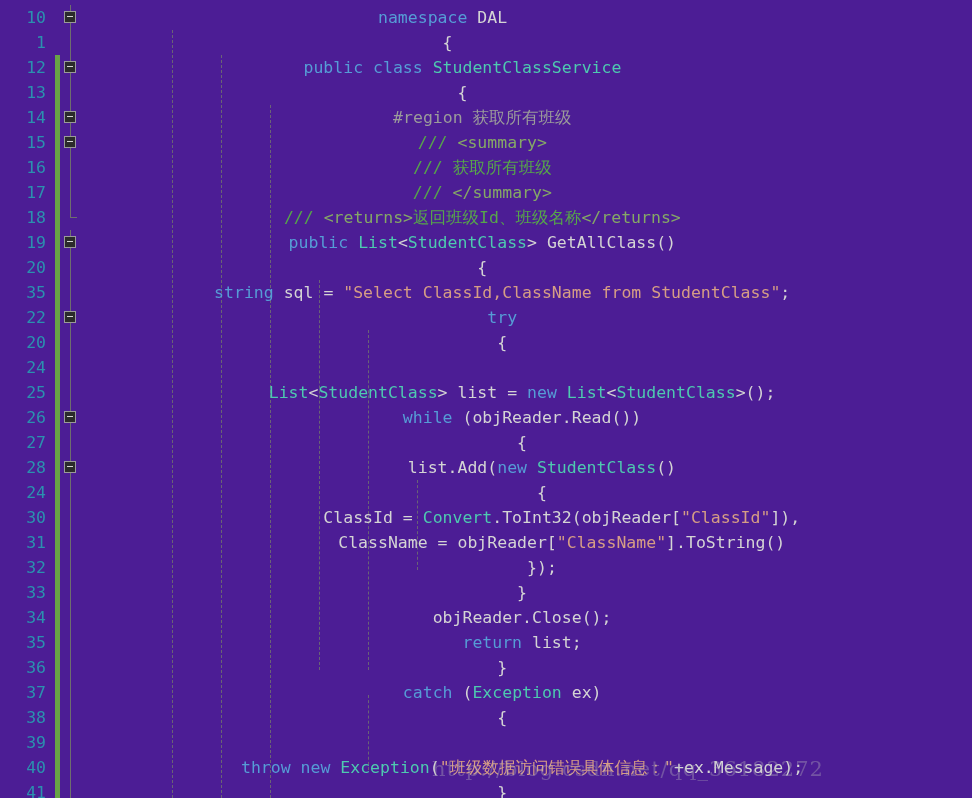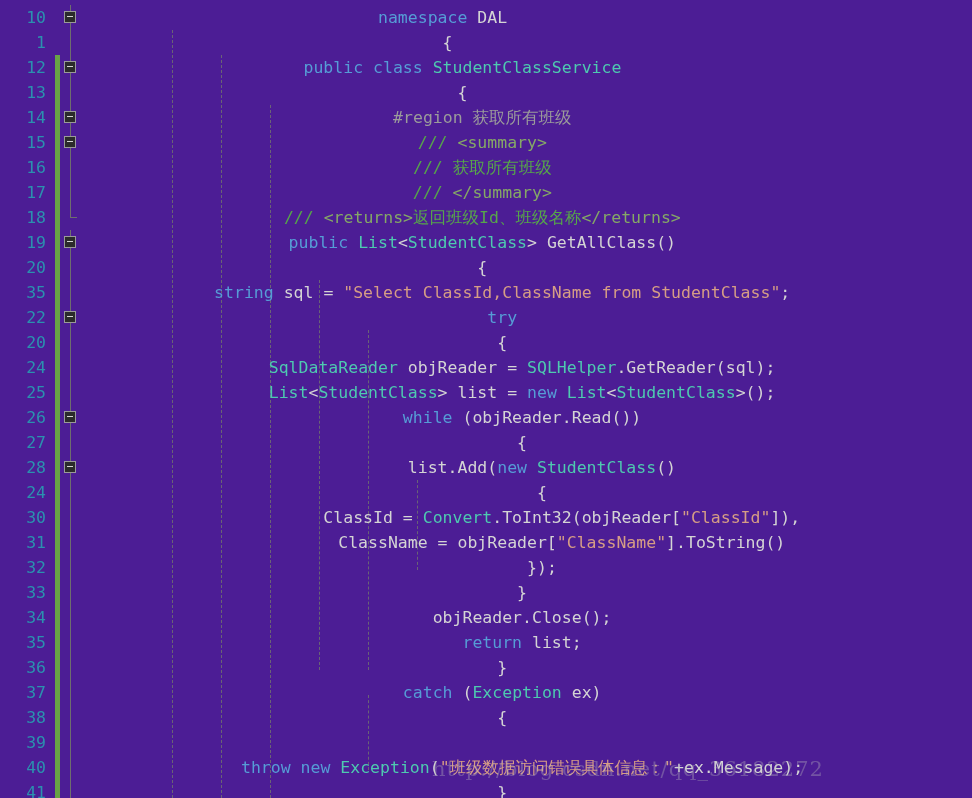--- a/index.html
+++ b/index.html
@@ -90,21 +90,21 @@
       <div class="row"><div class="gutter-num">14</div><div class="changebar green"></div><div class="foldcol"><div class="fold-line"></div><div class="fold-box"></div></div><div class="code"><span class="pl">        </span><span class="pp">#region </span><span class="pp">获取所有班级</span></div></div>
       <div class="row"><div class="gutter-num">15</div><div class="changebar green"></div><div class="foldcol"><div class="fold-line"></div><div class="fold-box"></div></div><div class="code"><span class="pl">        </span><span class="cmt">/// </span><span class="cmtx">&lt;summary&gt;</span></div></div>
       <div class="row"><div class="gutter-num">16</div><div class="changebar green"></div><div class="foldcol"><div class="fold-line"></div></div><div class="code"><span class="pl">        </span><span class="cmt">/// </span><span class="cmt">获取所有班级</span></div></div>
       <div class="row"><div class="gutter-num">17</div><div class="changebar green"></div><div class="foldcol"><div class="fold-line"></div></div><div class="code"><span class="pl">        </span><span class="cmt">/// </span><span class="cmtx">&lt;/summary&gt;</span></div></div>
       <div class="row"><div class="gutter-num">18</div><div class="changebar green"></div><div class="foldcol"><div class="fold-line half-top"></div><div class="fold-end"></div></div><div class="code"><span class="pl">        </span><span class="cmt">/// </span><span class="cmtx">&lt;returns&gt;</span><span class="cmt">返回班级Id、班级名称</span><span class="cmtx">&lt;/returns&gt;</span></div></div>
       <div class="row"><div class="gutter-num">19</div><div class="changebar green"></div><div class="foldcol"><div class="fold-line"></div><div class="fold-box"></div></div><div class="code"><span class="pl">        </span><span class="kw">public </span><span class="type">List</span><span class="pl">&lt;</span><span class="type">StudentClass</span><span class="pl">&gt; </span><span class="pl">GetAllClass</span><span class="pl">()</span></div></div>
       <div class="row"><div class="gutter-num">20</div><div class="changebar green"></div><div class="foldcol"><div class="fold-line"></div></div><div class="code"><span class="br">        {</span></div></div>
       <div class="row"><div class="gutter-num">35</div><div class="changebar green"></div><div class="foldcol"><div class="fold-line"></div></div><div class="code"><span class="pl">            </span><span class="kw">string </span><span class="pl">sql = </span><span class="str">"Select ClassId,ClassName from StudentClass"</span><span class="pl">;</span></div></div>
       <div class="row"><div class="gutter-num">22</div><div class="changebar green"></div><div class="foldcol"><div class="fold-line"></div><div class="fold-box"></div></div><div class="code"><span class="pl">            </span><span class="kw">try</span></div></div>
       <div class="row"><div class="gutter-num">20</div><div class="changebar green"></div><div class="foldcol"><div class="fold-line"></div></div><div class="code"><span class="br">            {</span></div></div>
-      <div class="row"><div class="gutter-num">24</div><div class="changebar green"></div><div class="foldcol"><div class="fold-line"></div></div><div class="code"><span class="pl">                </span><span class="type">SqlDataReader</span><span class="pl"> objReader = </span><span class="type">SQLHelper</span><span class="pl">.GetReader(sql);</span></div></div>
+      <div class="row"><div class="gutter-num">24</div><div class="changebar green"></div><div class="foldcol"><div class="fold-line"></div></div></div>
       <div class="row"><div class="gutter-num">25</div><div class="changebar green"></div><div class="foldcol"><div class="fold-line"></div></div><div class="code"><span class="pl">                </span><span class="type">List</span><span class="pl">&lt;</span><span class="type">StudentClass</span><span class="pl">&gt; list = </span><span class="kw">new </span><span class="type">List</span><span class="pl">&lt;</span><span class="type">StudentClass</span><span class="pl">&gt;();</span></div></div>
       <div class="row"><div class="gutter-num">26</div><div class="changebar green"></div><div class="foldcol"><div class="fold-line"></div><div class="fold-box"></div></div><div class="code"><span class="pl">                </span><span class="kw">while </span><span class="pl">(objReader.Read())</span></div></div>
       <div class="row"><div class="gutter-num">27</div><div class="changebar green"></div><div class="foldcol"><div class="fold-line"></div></div><div class="code"><span class="br">                {</span></div></div>
       <div class="row"><div class="gutter-num">28</div><div class="changebar green"></div><div class="foldcol"><div class="fold-line"></div><div class="fold-box"></div></div><div class="code"><span class="pl">                    list.Add(</span><span class="kw">new </span><span class="type">StudentClass</span><span class="pl">()</span></div></div>
       <div class="row"><div class="gutter-num">24</div><div class="changebar green"></div><div class="foldcol"><div class="fold-line"></div></div><div class="code"><span class="br">                    {</span></div></div>
       <div class="row"><div class="gutter-num">30</div><div class="changebar green"></div><div class="foldcol"><div class="fold-line"></div></div><div class="code"><span class="pl">                        ClassId = </span><span class="type">Convert</span><span class="pl">.ToInt32(objReader[</span><span class="str">"ClassId"</span><span class="pl">]),</span></div></div>
       <div class="row"><div class="gutter-num">31</div><div class="changebar green"></div><div class="foldcol"><div class="fold-line"></div></div><div class="code"><span class="pl">                        ClassName = objReader[</span><span class="str">"ClassName"</span><span class="pl">].ToString()</span></div></div>
       <div class="row"><div class="gutter-num">32</div><div class="changebar green"></div><div class="foldcol"><div class="fold-line"></div></div><div class="code"><span class="br">                    });</span></div></div>
       <div class="row"><div class="gutter-num">33</div><div class="changebar green"></div><div class="foldcol"><div class="fold-line"></div></div><div class="code"><span class="br">                }</span></div></div>
       <div class="row"><div class="gutter-num">34</div><div class="changebar green"></div><div class="foldcol"><div class="fold-line"></div></div><div class="code"><span class="pl">                objReader.Close();</span></div></div>

